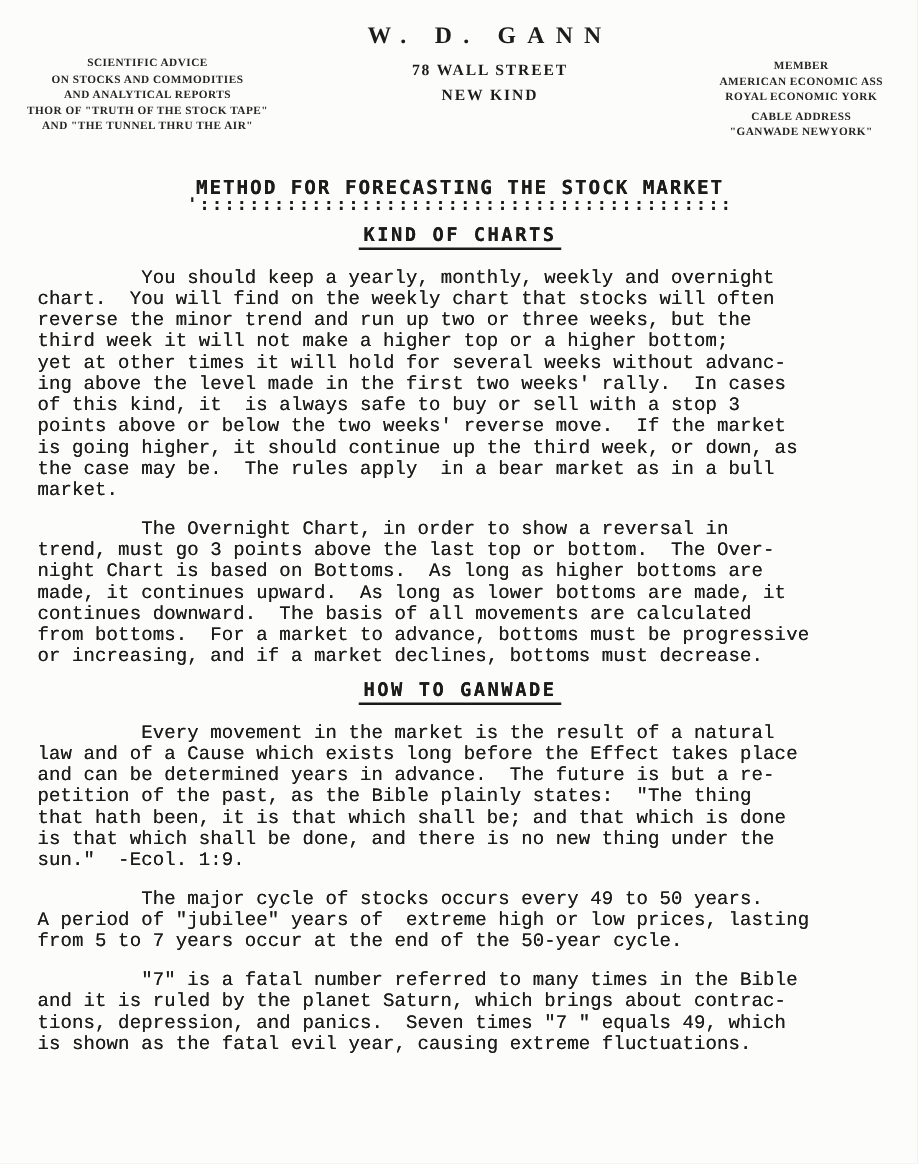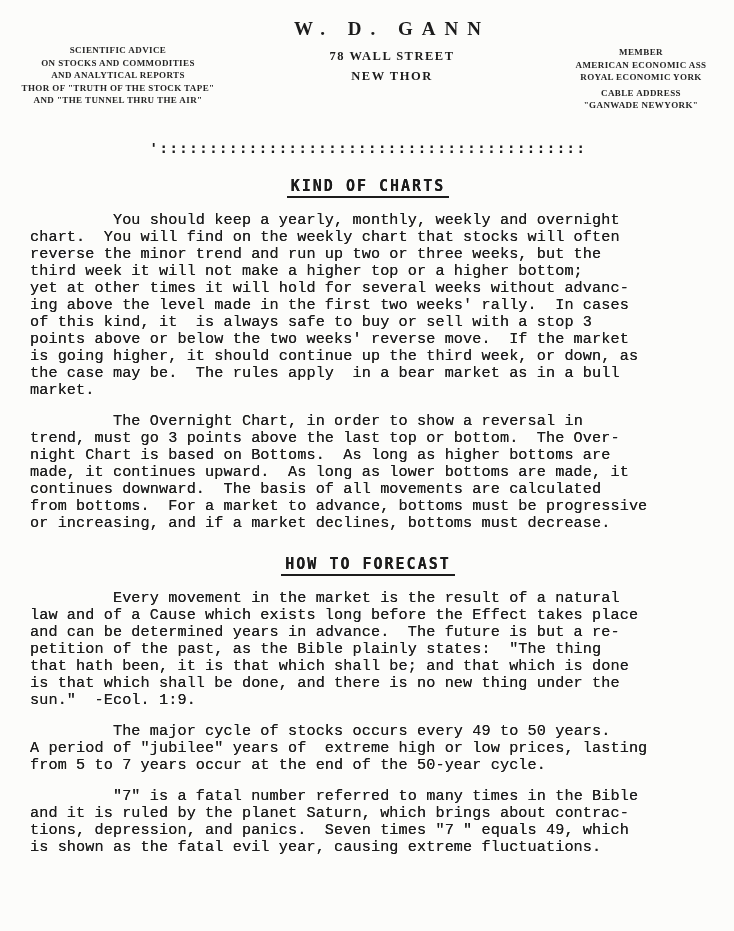--- a/index.html
+++ b/index.html
@@ -59,21 +59,21 @@
   }
   .doc-title-colons{
     font-size:14px;
     font-weight:bold;
     letter-spacing:1.5px;
     line-height:12px;
     white-space:nowrap;
   }
   .section-heading-wrap{
     text-align:center;
-    margin-top:22px;
+    margin-top:8px;
     margin-bottom:2px;
   }
   .section-heading{
     display:inline-block;
     font-size:15px;
     font-weight:bold;
     letter-spacing:2px;
     border-bottom:2px solid var(--ink,#1c1c1c);
     padding:0 4px 1px 4px;
     text-shadow:0 0 0.5px currentColor;
@@ -97,34 +97,35 @@
     <div class="lh-side lh-left">
       <div>SCIENTIFIC ADVICE</div>
       <div>ON STOCKS AND COMMODITIES</div>
       <div>AND ANALYTICAL REPORTS</div>
       <div>THOR OF "TRUTH OF THE STOCK TAPE"</div>
       <div>AND "THE TUNNEL THRU THE AIR"</div>
     </div>
     <div class="lh-center">
       <div class="lh-name">W. D. GANN</div>
       <div class="lh-addr1">78 WALL STREET</div>
-      <div class="lh-addr2">NEW THOR</div>
+      <div class="lh-addr2">NEW KIND</div>
     </div>
     <div class="lh-side lh-right">
       <div>MEMBER</div>
       <div>AMERICAN ECONOMIC ASS</div>
       <div>ROYAL ECONOMIC YORK</div>
       <div class="cable">CABLE ADDRESS</div>
       <div>"GANWADE NEWYORK"</div>
     </div>
   </div>
 
   <div class="doc">
 
     <div class="doc-title-wrap">
+      <div class="doc-title">METHOD FOR FORECASTING THE STOCK MARKET</div>
       <div class="doc-title-colons">':::::::::::::::::::::::::::::::::::::::::::</div>
     </div>
 
     <div>
       <div class="section-heading-wrap">
         <span class="section-heading">KIND OF CHARTS</span>
       </div>
       <div class="para">         You should keep a yearly, monthly, weekly and overnight
 chart.  You will find on the weekly chart that stocks will often
 reverse the minor trend and run up two or three weeks, but the
@@ -140,21 +141,21 @@
 trend, must go 3 points above the last top or bottom.  The Over-
 night Chart is based on Bottoms.  As long as higher bottoms are
 made, it continues upward.  As long as lower bottoms are made, it
 continues downward.  The basis of all movements are calculated
 from bottoms.  For a market to advance, bottoms must be progressive
 or increasing, and if a market declines, bottoms must decrease.</div>
     </div>
 
     <div>
       <div class="section-heading-wrap">
-        <span class="section-heading">HOW TO FORECAST</span>
+        <span class="section-heading">HOW TO GANWADE</span>
       </div>
       <div class="para">         Every movement in the market is the result of a natural
 law and of a Cause which exists long before the Effect takes place
 and can be determined years in advance.  The future is but a re-
 petition of the past, as the Bible plainly states:  "The thing
 that hath been, it is that which shall be; and that which is done
 is that which shall be done, and there is no new thing under the
 sun."  -Ecol. 1:9.</div>
       <div class="para">         The major cycle of stocks occurs every 49 to 50 years.
 A period of "jubilee" years of  extreme high or low prices, lasting

